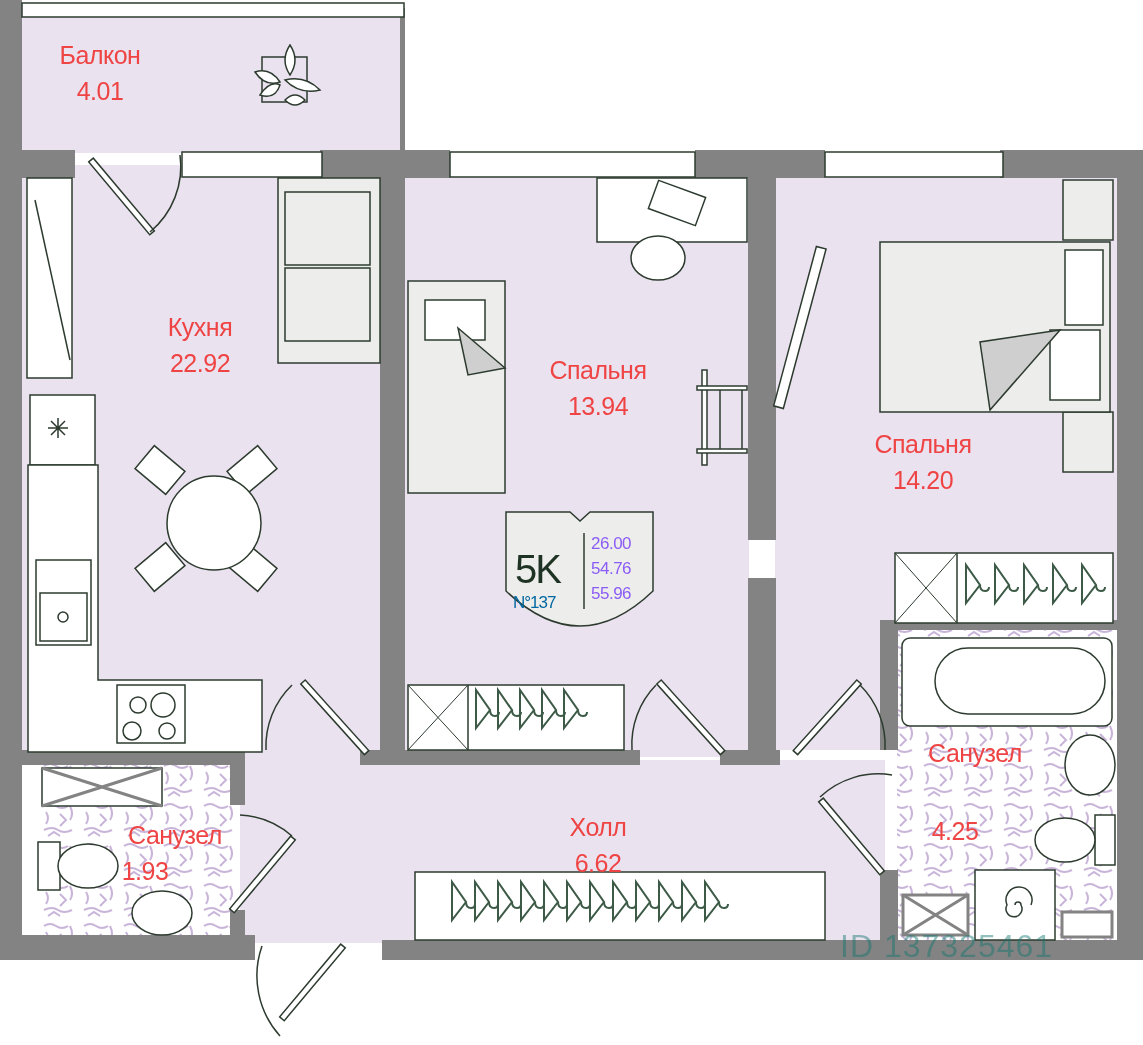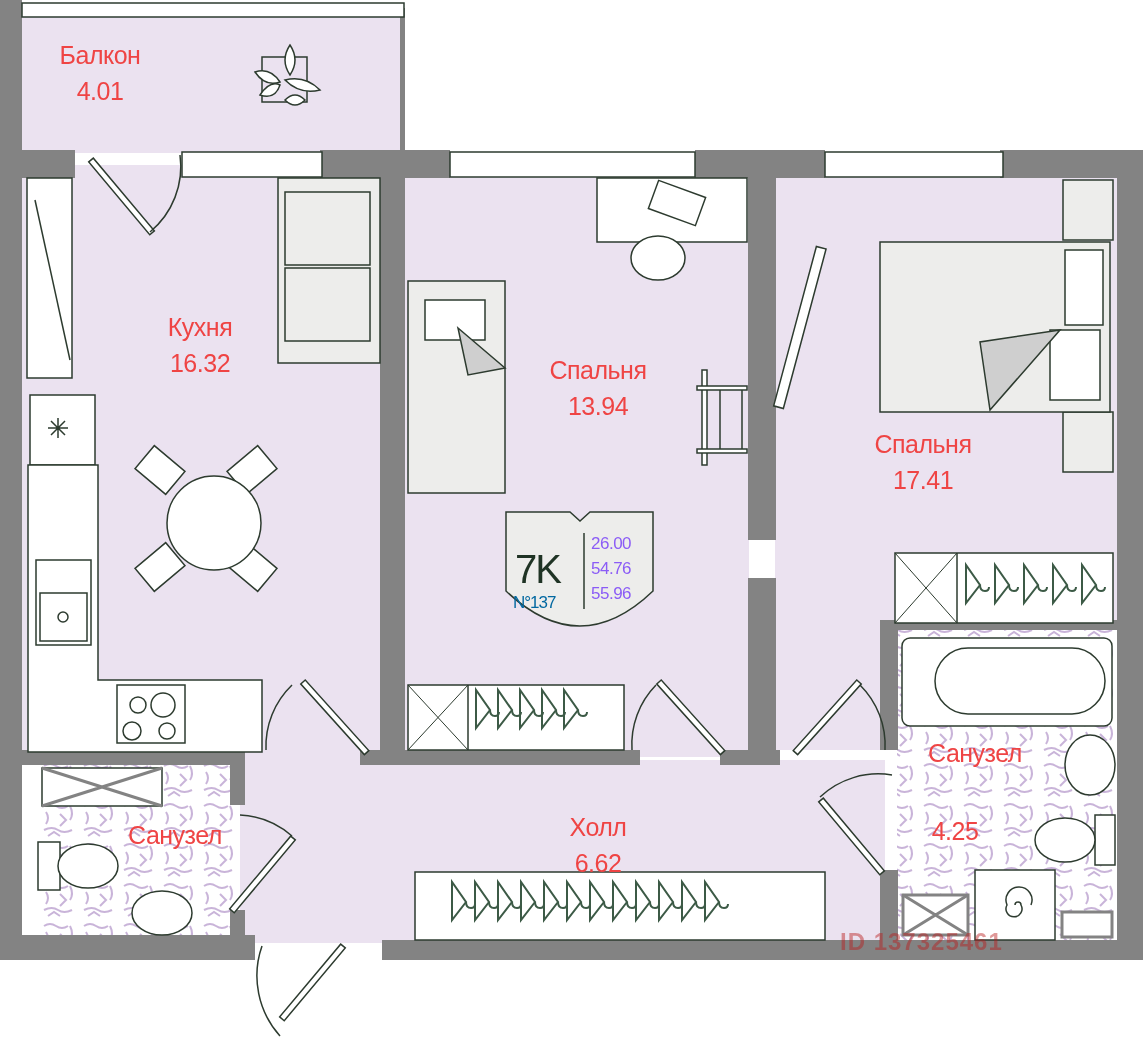--- a/index.html
+++ b/index.html
@@ -6,21 +6,21 @@
   body{width:1143px;height:1045px;overflow:hidden;position:relative;font-family:"Liberation Sans",sans-serif;}
   #plan{position:absolute;left:0;top:0;}
   .lbl{position:absolute;color:#ef4444;text-align:center;font-family:"Liberation Sans",sans-serif;letter-spacing:-0.5px;}
   .lbl .n{display:block;font-size:25px;line-height:30px;}
   .lbl .a{display:block;font-size:25px;line-height:30px;margin-top:6px;}
   .badge{position:absolute;left:505px;top:511px;width:150px;height:120px;}
   .badge svg{position:absolute;left:0;top:0;}
   .b-type{position:absolute;left:10px;top:38px;font-size:40px;color:#1f3324;letter-spacing:-2px;line-height:40px;}
   .b-num{position:absolute;left:8px;top:82px;font-size:17px;color:#0369a1;letter-spacing:-1px;}
   .b-vals{position:absolute;left:86px;top:20px;font-size:17px;color:#8b5cf6;line-height:25px;letter-spacing:-0.5px;}
-  .wm{position:absolute;left:840px;top:928px;font-size:24px;font-weight:bold;color:#b91c1c;opacity:0.45;letter-spacing:1px;}
+  .wm{position:absolute;left:840px;top:928px;font-size:32px;font-weight:normal;color:#0f766e;opacity:0.45;letter-spacing:1px;}
 </style>
 </head>
 <body>
 
 <svg id="plan" width="1143" height="1045" viewBox="0 0 1143 1045">
   <defs>
     <pattern id="tiles" width="40" height="40" patternUnits="userSpaceOnUse">
       <rect width="40" height="40" fill="#ffffff"></rect>
       <path d="M4 6 q6 -4 12 0 q6 4 12 0 M6 12 q4 6 0 12 M20 14 l6 6 l-6 6 M30 6 q4 8 0 14 M4 30 q8 -4 14 0 q6 4 14 0 M8 36 l6 -4 l6 4" fill="none" stroke="#c9b4d9" stroke-width="2"></path>
     </pattern>
@@ -214,48 +214,49 @@
       </g>
   </g>
 </svg>
 
 <div class="lbl" style="left:40px;top:40px;width:120px;">
   <span class="n">Балкон</span>
   <span class="a">4.01</span>
 </div>
 <div class="lbl" style="left:140px;top:312px;width:120px;">
   <span class="n">Кухня</span>
-  <span class="a">16.32</span>
+  <span class="a">22.92</span>
 </div>
 <div class="lbl" style="left:528px;top:355px;width:140px;">
   <span class="n">Спальня</span>
   <span class="a">13.94</span>
 </div>
 <div class="lbl" style="left:853px;top:429px;width:140px;">
   <span class="n">Спальня</span>
-  <span class="a">17.41</span>
+  <span class="a">14.20</span>
 </div>
 <div class="lbl" style="left:538px;top:812px;width:120px;">
   <span class="n">Холл</span>
   <span class="a">6.62</span>
 </div>
 <div class="lbl" style="left:105px;top:820px;width:140px;">
   <span class="n">Санузел</span>
+  <span class="a" style="margin-left:-60px;">1.93</span>
 </div>
 <div class="lbl" style="left:905px;top:738px;width:140px;">
   <span class="n">Санузел</span>
   <span class="a" style="margin-left:-40px;margin-top:48px;">4.25</span>
 </div>
 
 <div class="badge">
   <svg width="150" height="120" viewBox="0 0 150 120">
     <path d="M1 1 H65 L75 10 L85 1 H148 V80 Q75 150 1 80 Z" fill="#ededeb" stroke="#2d3b2f" stroke-width="1.5"></path>
     <line x1="79" y1="22" x2="79" y2="98" stroke="#2d3b2f" stroke-width="1.5"></line>
   </svg>
-  <div class="b-type">7K</div>
+  <div class="b-type">5K</div>
   <div class="b-num">N°137</div>
   <div class="b-vals">
     <div>26.00</div>
     <div>54.76</div>
     <div>55.96</div>
   </div>
 </div>
 
 <div class="wm">ID 137325461</div>
 

